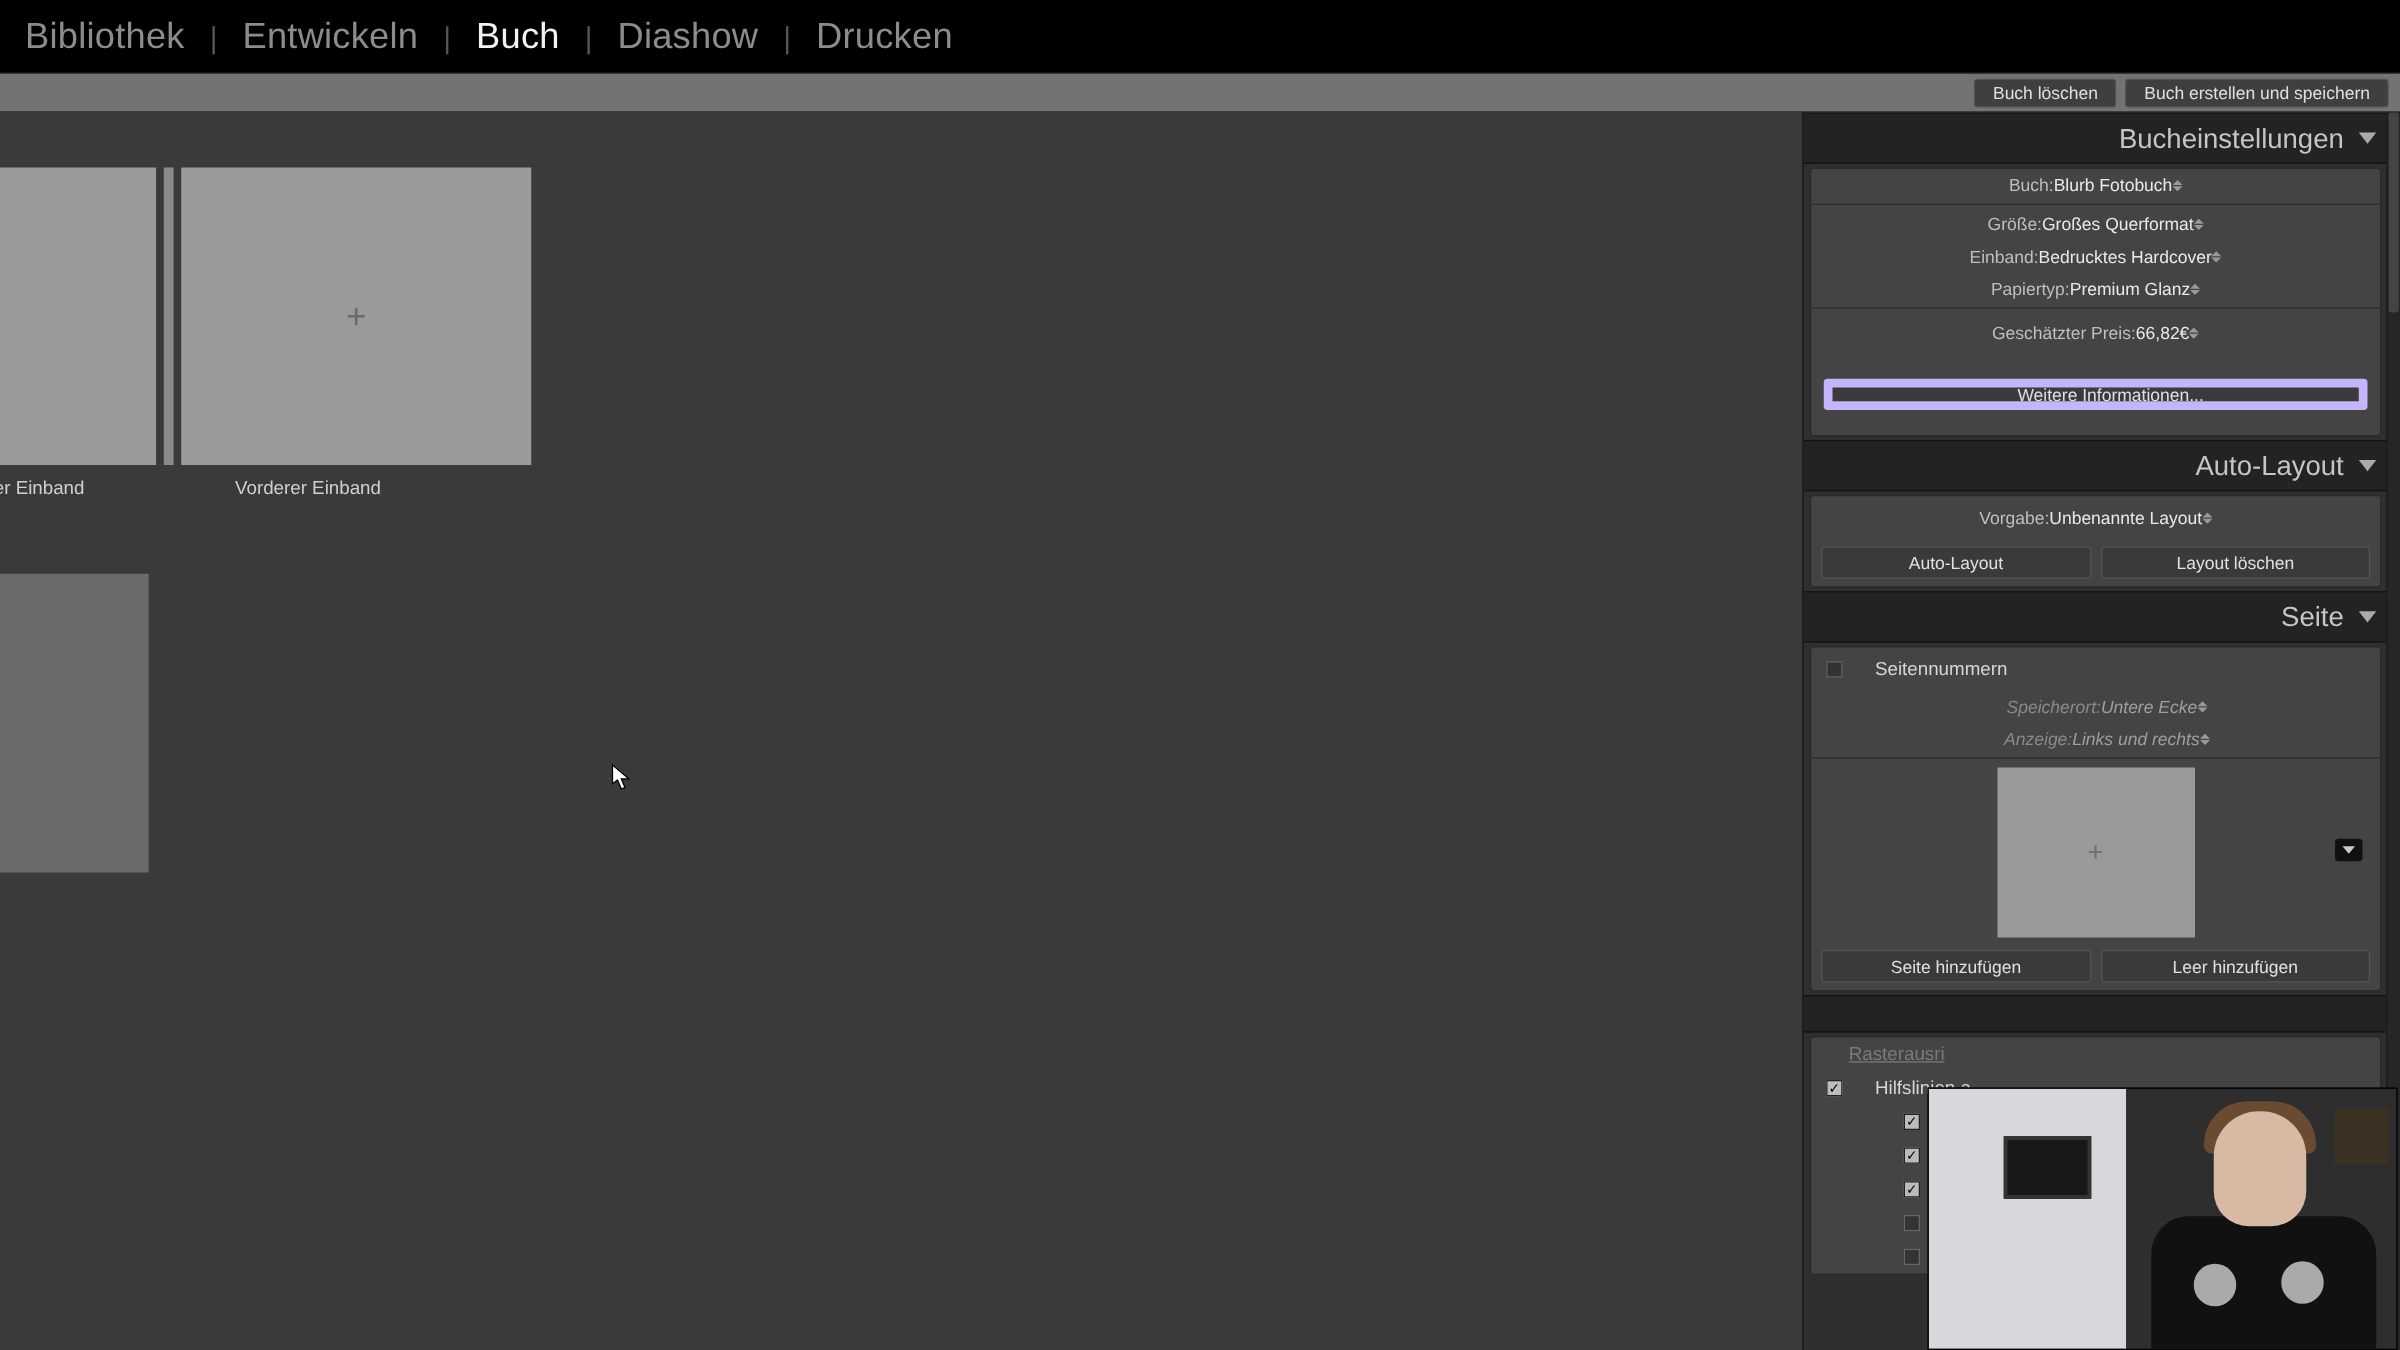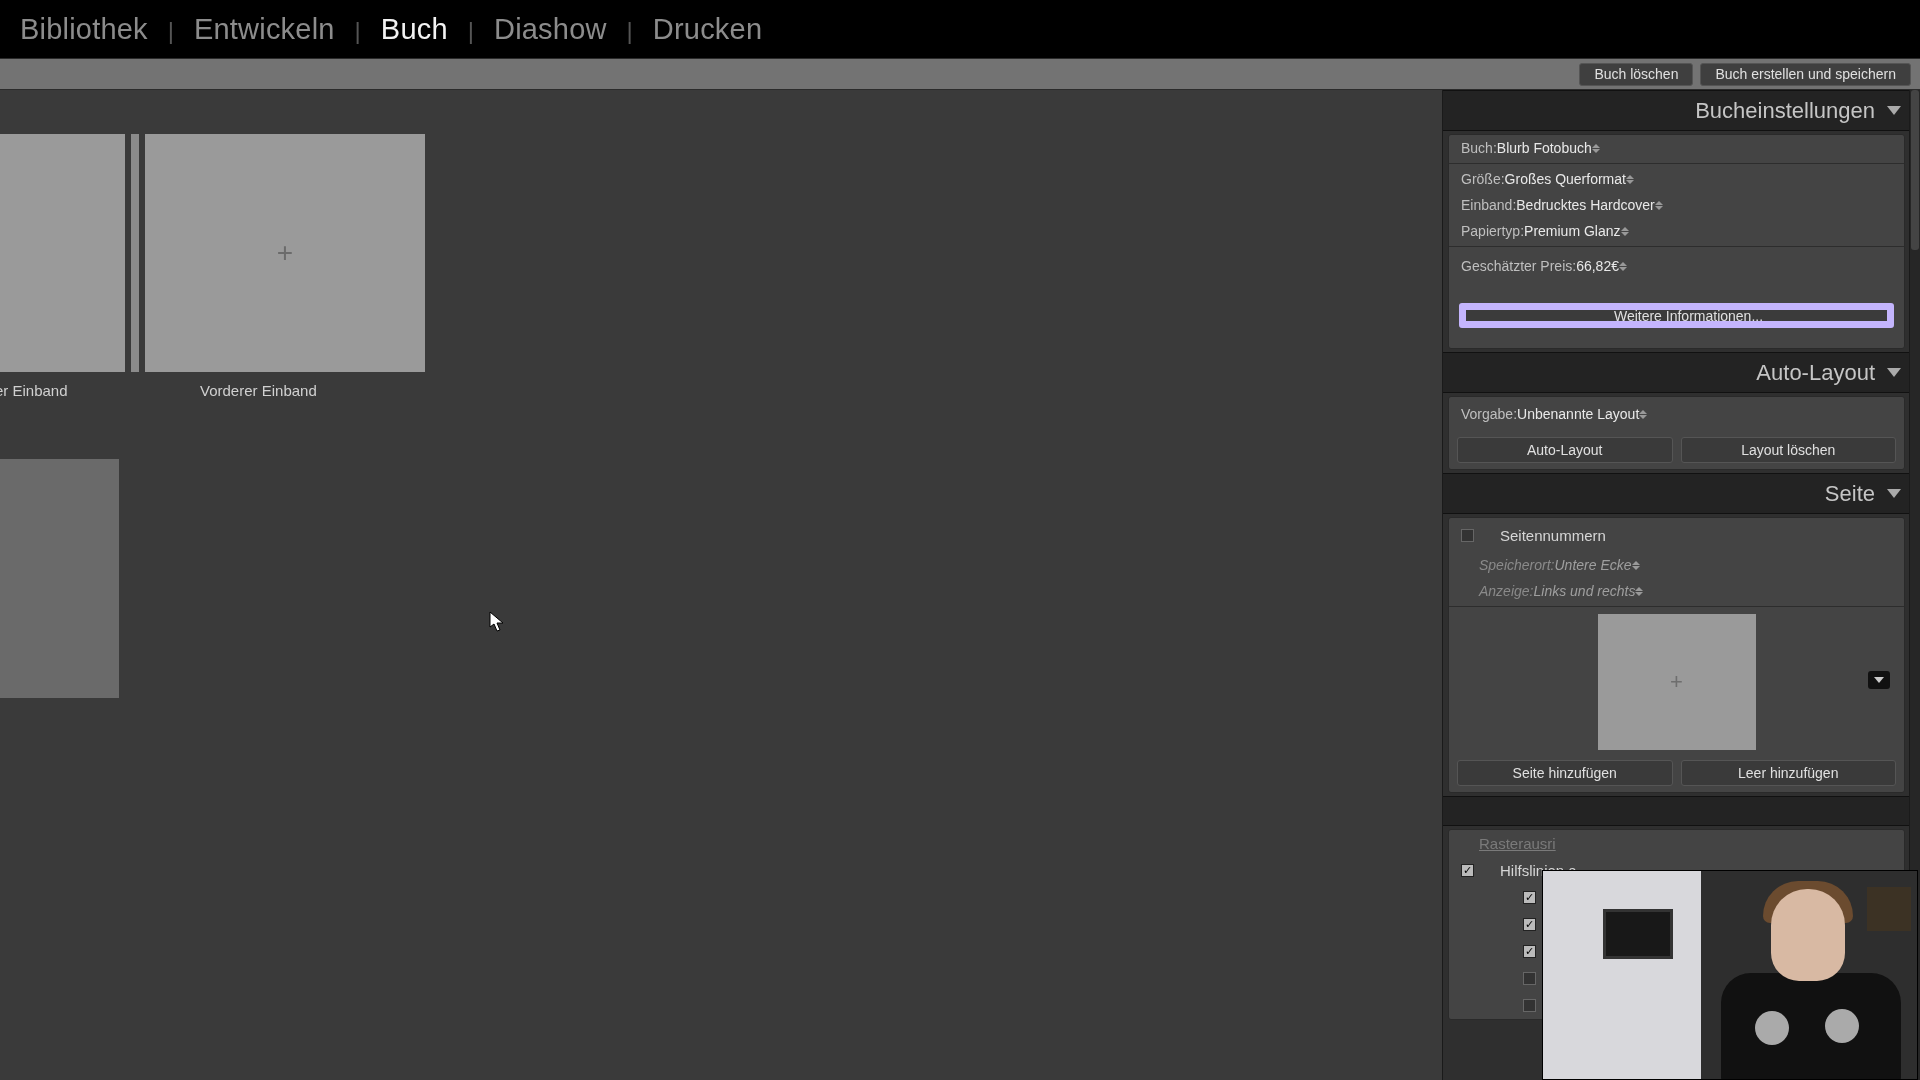--- a/index.html
+++ b/index.html
@@ -24,34 +24,34 @@
   .vscrollbar{ position:absolute; right:0; top:0; bottom:0; width:11px; background:#262626; border-left:1px solid #1a1a1a;}
   .vscrollbar .thumb{ position:absolute; top:0; height:160px; left:1px; right:1px; background:#444; border-radius:3px;}
 
   
   .spread-row{ position:absolute; top:44px; left:-155px; display:flex; gap:0; }
   .cover-page{ width:280px; height:238px; background:#9a9a9a; display:flex; align-items:center; justify-content:center; font-size:28px; color:#6b6b6b; }
   .cover-spine{ width:8px; height:238px; background:#8b8b8b; }
   .cover-gap{ width:6px; height:238px; background:#3a3a3a; }
   .cover-label{ position:absolute; top:292px; font-size:15px; color:#d0d0d0; white-space:nowrap; }
   .clabel-back{ left:-5px; }
-  .clabel-front{ left:200px; }
+  .clabel-front{ left:188px; }
 
   .pg2{ position:absolute; top:369px; left:0; width:119px; height:239px; background:#6a6a6a; }
 
   .cursor{ position:absolute; width:16px; height:22px; pointer-events:none; }
 
   
   .phead{ height:41px; display:flex; align-items:center; justify-content:flex-end; padding-right:8px; background:#232323; border-top:1px solid #111; border-bottom:1px solid #111; gap:12px; }
   .phead .ptitle{ font-size:22px; color:#c5c5c5; }
   .tri{ width:0;height:0;border-left:7px solid transparent;border-right:7px solid transparent;border-top:9px solid #aaa; }
 
   .pbody{ background:#444; border:1px solid #2a2a2a; margin:3px 4px 3px 5px; border-radius:3px; padding:0; }
 
-  .row{ display:flex; align-items:center; justify-content:flex-start; height:26px; padding:0 12px; font-size:14px; }
+  .row{ display:flex; align-items:center; justify-content:center; height:26px; padding:0 12px; font-size:14px; }
   .row .lab{ color:#bfbfbf; }
   .row .val{ color:#e9e9e9; display:flex; align-items:center; gap:0;}
   .row .val.dim .vtxt{ color:#9f9f9f; font-style:italic; }
   .dd-icon{ display:inline-flex; flex-direction:column; gap:1px; }
   .dd-icon span{ width:0;height:0;border-left:4px solid transparent;border-right:4px solid transparent;}
   .dd-icon .u{ border-bottom:4px solid #999;}
   .dd-icon .d{ border-top:4px solid #999;}
 
   .hr{ height:1px; background:#2d2d2d; margin:2px 0;}
 

